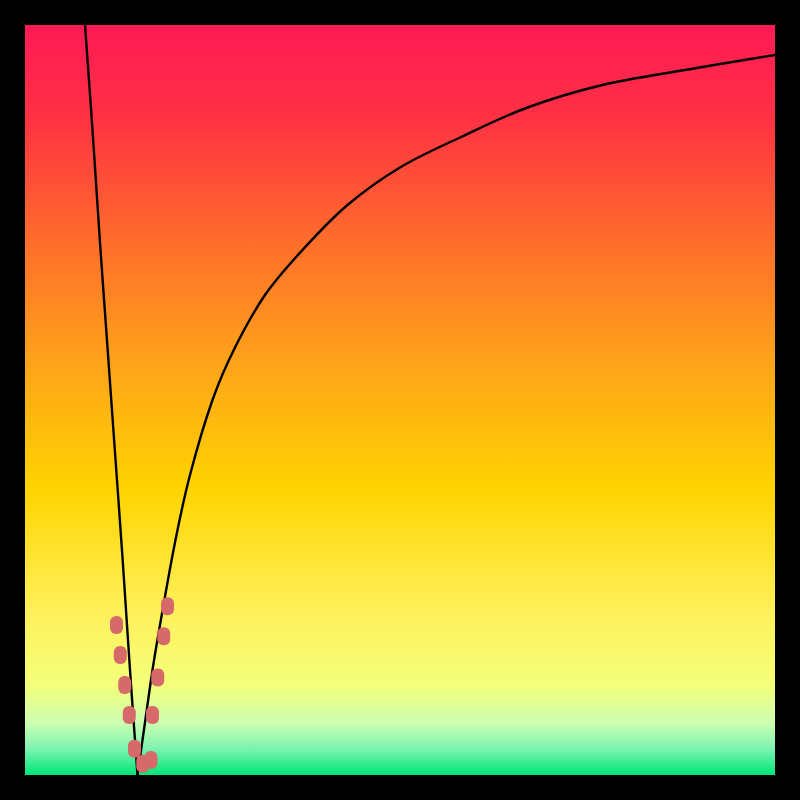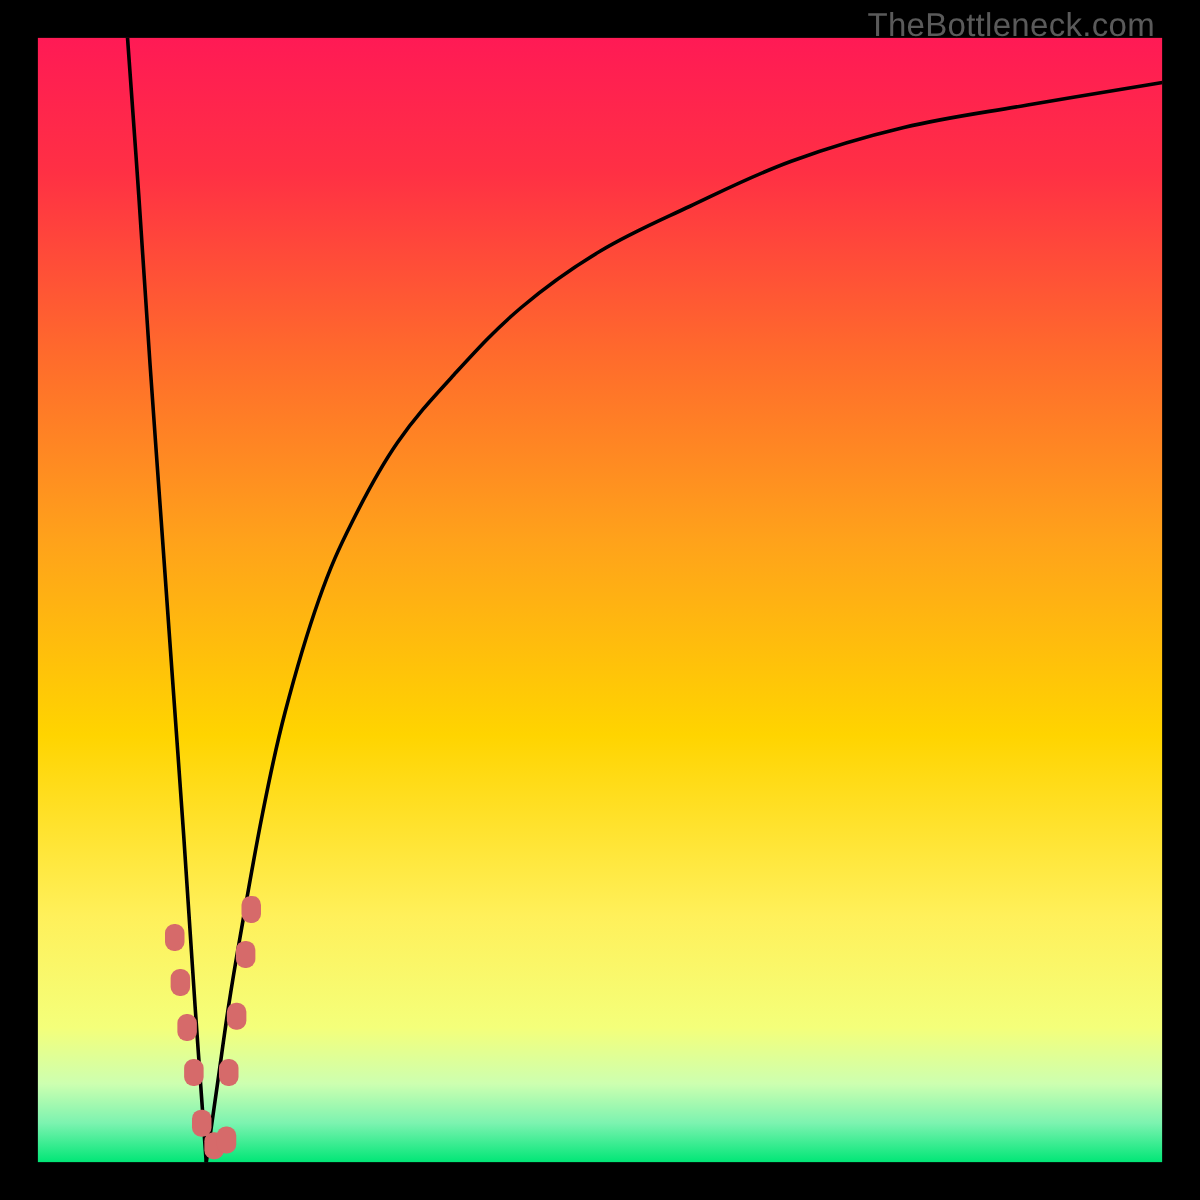--- a/index.html
+++ b/index.html
@@ -47,21 +47,20 @@
     font-size: 22px;
     font-weight: 500;
     letter-spacing: 0.2px;
   }
 </style>
 </head>
 <body>
 
 <div class="frame">
 
-  <div class="watermark">TheBottleneck.com</div>
 
   <div class="plot-area">
     <svg class="gradient-bg" viewBox="0 0 750 750" preserveAspectRatio="none">
       <defs>
         <linearGradient id="bg-grad" x1="0" y1="0" x2="0" y2="1">
             <stop offset="0.00%" stop-color="#ff1a55"></stop>
             <stop offset="12.00%" stop-color="#ff3044"></stop>
             <stop offset="28.00%" stop-color="#ff6a2c"></stop>
             <stop offset="45.00%" stop-color="#ffa31a"></stop>
             <stop offset="62.00%" stop-color="#ffd400"></stop>

